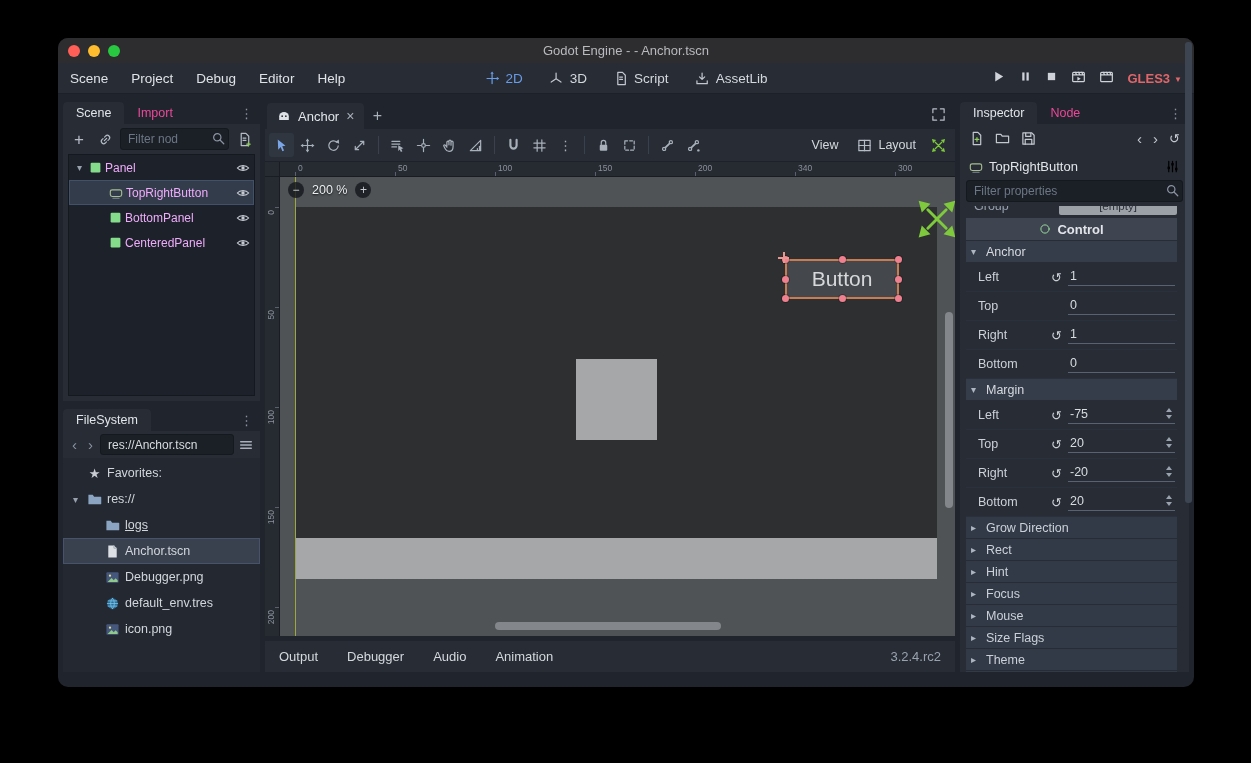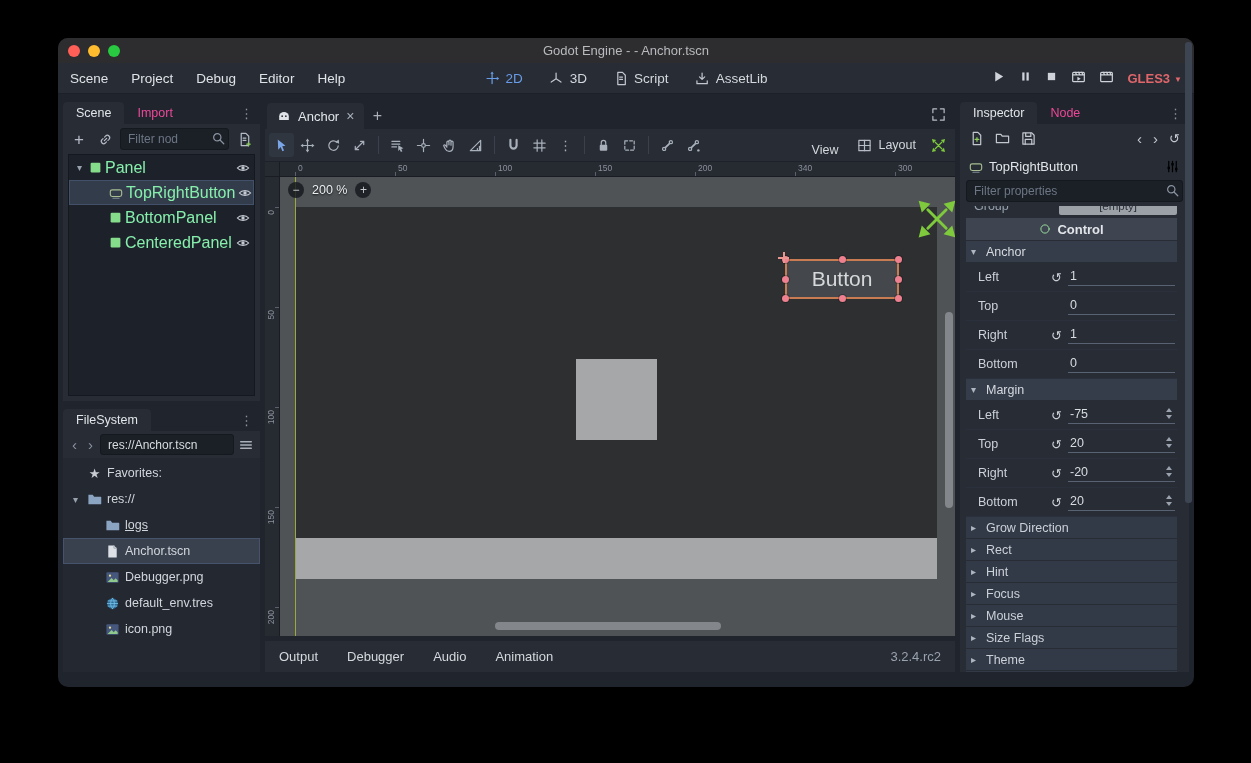--- a/index.html
+++ b/index.html
@@ -53,21 +53,21 @@
   .input-wrap { position:relative; flex:1; }
   .input-wrap input { width:100%; height:22px; background:#1b2027; border:1px solid #14181f;
     border-radius:3px; color:#d4d8dd; font-size:12px; padding:0 20px 0 7px; outline:none;
     font-family:"Liberation Sans", sans-serif; }
   .input-wrap input::placeholder { color:#6d7684; }
   .input-wrap .si { position:absolute; right:3px; top:3px; color:#8b93a1; }
   .tree { flex:1; margin:0 5px 5px; background:#1d222a; border:1px solid #141920; overflow:hidden; }
   .trow { height:25px; display:flex; align-items:center; gap:3px; padding-right:4px; }
   .trow.selected { background:#333c4a; box-shadow:inset 0 0 0 1px #42506a; }
   .chev-slot { width:13px; text-align:center; color:#99a1ad; font-size:10px; flex:0 0 13px; }
-  .nlabel { font-size:16px; color:#86efac; white-space:nowrap; }
+  .nlabel { font-size:12px; color:#f0abfc; white-space:nowrap; }
   .eye { margin-left:auto; color:#c6cbd2; display:flex; }
 
   
   .fs-panel { flex:1; min-height:0; }
   .breadcrumb { flex:0 0 27px; display:flex; align-items:center; gap:3px; padding:0 5px; }
   .bc-arrow { color:#8b93a1; font-size:15px; width:13px; text-align:center; }
   .crumb-path { flex:1; height:21px; background:#1b2027; border:1px solid #14181f; border-radius:3px;
     display:flex; align-items:center; padding:0 7px; font-size:12px; color:#d8dce0;
     white-space:nowrap; overflow:hidden; }
   .viewmode { color:#aab0ba; display:flex; padding:0 2px; }
@@ -559,21 +559,21 @@
             </svg>
           </span>
           <span class="ticon">
             <svg width="15" height="15" viewBox="0 0 16 16" fill="none" stroke="currentColor" stroke-width="1.3" stroke-linecap="round" stroke-linejoin="round">
               <circle cx="4.4" cy="11.6" r="1.7"></circle>
               <circle cx="11.6" cy="4.4" r="1.7"></circle>
               <path stroke-width="2" d="M5.7 10.3 L10.3 5.7"></path>
               <circle cx="13.2" cy="13.2" r="1.3" fill="currentColor" stroke="none"></circle>
             </svg>
           </span>
-          <span class="view-btn" style="margin-left: auto; align-items: flex-end;">
+          <span class="view-btn" style="margin-left: auto;">
             <span>View</span>
           </span>
           <span class="layout-btn">
             <span class="icn">
               <svg width="15" height="15" viewBox="0 0 16 16" fill="none" stroke="currentColor" stroke-width="1.3" stroke-linecap="round" stroke-linejoin="round">
                 <rect x="2" y="2.5" width="12" height="11"></rect>
                 <path d="M8 2.5v11 M2 8h12"></path>
               </svg>
             </span>
             <span>Layout</span>

